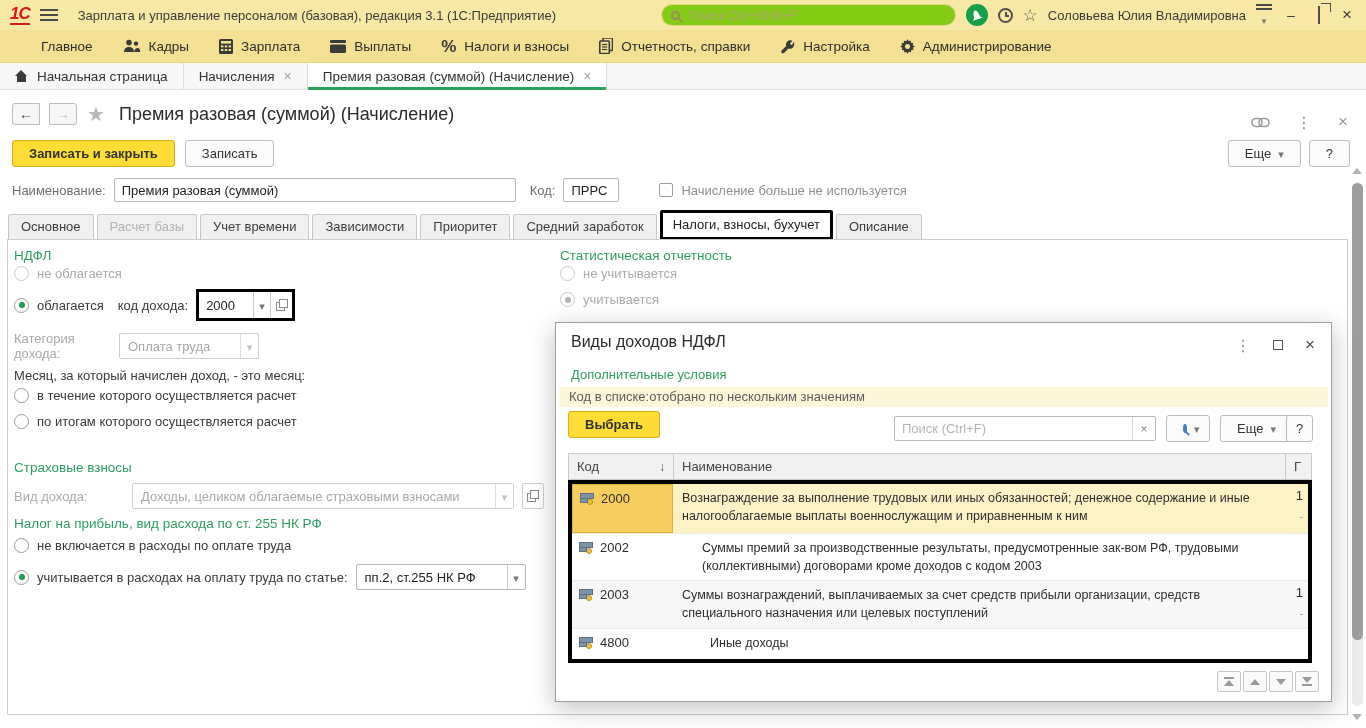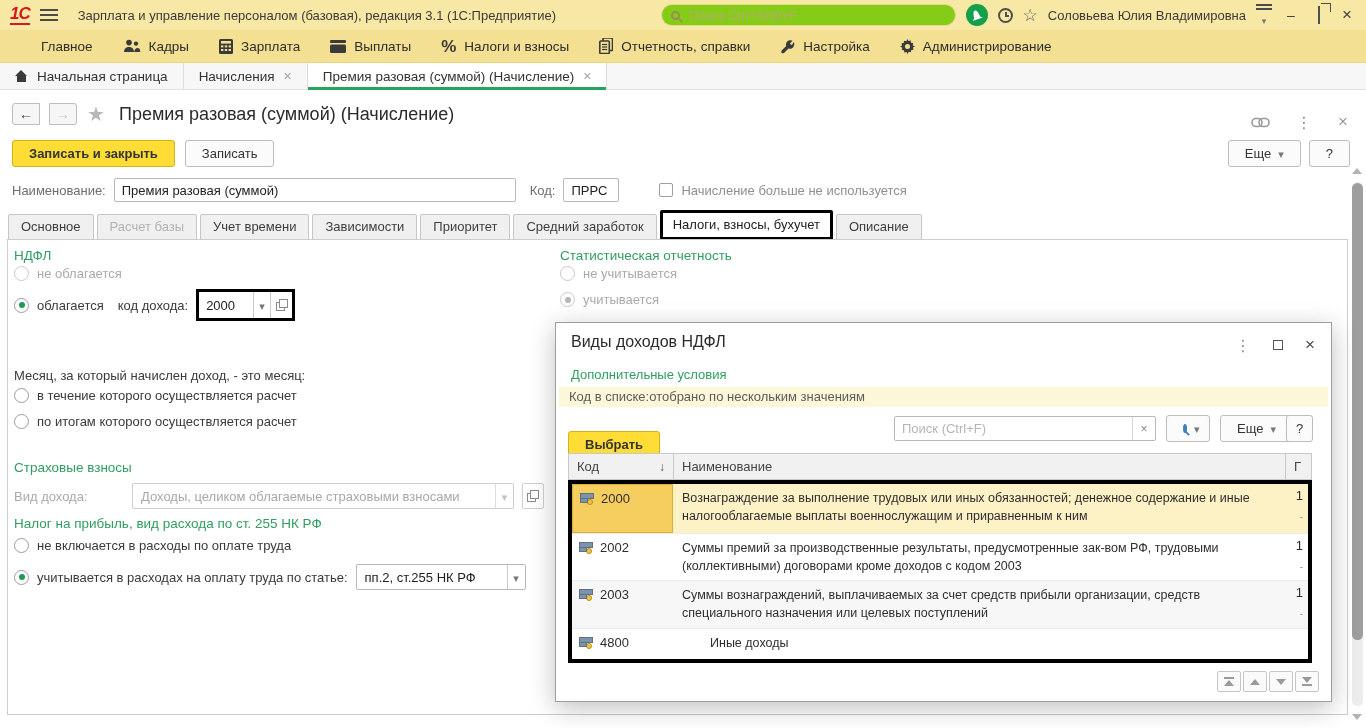--- a/index.html
+++ b/index.html
@@ -132,21 +132,21 @@
   
   .dialog { position:absolute; left:555px; top:322px; width:777px; height:380px; background:#fff;
     border:1px solid #9e9e9e; box-shadow:0 6px 24px rgba(0,0,0,0.25); z-index:30; }
   .dlg-title { position:absolute; left:15px; top:10px; font-size:16px; color:#2b2b2b; }
   .dlg-icons { position:absolute; right:16px; top:12px; display:flex; gap:22px; align-items:center; }
   .i-restore2 { width:10px; height:10px; border:1.5px solid #555; }
   .g-close-dlg::before { content:'×'; font-size:17px; color:#4a4a4a; }
   .dlg-link { position:absolute; left:15px; top:44px; color:#2f9e60; cursor:pointer; }
   .dlg-filter { position:absolute; left:3px; right:3px; top:64px; height:20px; background:#fcf7d8;
     color:#5c5c5c; padding:2px 0 0 10px; }
-  .btn-select { position:absolute; left:12px; top:108px; }
+  .btn-select { position:absolute; left:12px; top:88px; }
   .dlg-search { position:absolute; left:338px; top:93px; width:262px; height:25px; border:1px solid #b8b8b8;
     border-radius:2px; display:flex; align-items:stretch; }
   .dlg-search input { flex:1; border:none; outline:none; padding:0 7px; font-size:13px; font-family:inherit; color:#ef4444; }
   .dlg-search input::placeholder { color:#b5b5b5; }
   .dlg-search .clr { width:23px; border-left:1px solid #d6d6d6; display:flex; align-items:center;
     justify-content:center; color:#8a8a8a; cursor:pointer; font-size:12px; }
   .btn-lens { position:absolute; left:610px; top:92px; width:44px; height:27px; }
   .i-lens2 { width:9px; height:9px; border:2px solid #3f7fbf; border-radius:50%; position:relative; }
   .i-lens2::after { content:''; position:absolute; width:6px; height:2px; background:#3f7fbf;
     transform:rotate(45deg); right:-5px; bottom:-3px; }
@@ -170,21 +170,21 @@
   .itm-ico { position:relative; width:14px; height:12px; margin-top:2px; flex:none; }
   .itm-ico::before { content:''; position:absolute; top:0; left:0; width:12px; height:4px;
     background:#7c93a8; border:1px solid #5a7186; }
   .itm-ico::after { content:''; position:absolute; top:5px; left:0; width:6px; height:3px;
     background:#7c93a8; border:1px solid #5a7186; }
   .itm-ico i { position:absolute; right:1px; bottom:0; width:6px; height:6px; border-radius:50%;
     background:#f0c63a; border:1px solid #b98f1e; }
   .namecell { padding:5px 9px; font-size:12.5px; line-height:1.45; color:#2e2e2e; }
   .extracell { padding:4px 5px 0 0; text-align:right; color:#2e2e2e; }
   .extracell .e2 { color:#9a9a9a; font-size:10px; line-height:1.2; margin-top:8px; }
-  .r1 { min-height:50px; } .r2 { min-height:45px; } .r3 { min-height:45px; } .r4 { min-height:33px;gap:28px; }
+  .r1 { min-height:50px; } .r2 { min-height:45px;gap:20px; } .r3 { min-height:45px; } .r4 { min-height:33px;gap:28px; }
   .dlg-nav { position:absolute; right:12px; top:348px; display:flex; gap:2px; }
   .nbtn { width:24px; height:21px; border:1px solid #c6c6c6; background:#fafafa; border-radius:2px;
     display:flex; flex-direction:column; align-items:center; justify-content:center; cursor:pointer; gap:1px; }
   .tri { width:0; height:0; border-left:5px solid transparent; border-right:5px solid transparent; }
   .tri.up { border-bottom:6px solid #9a9a9a; }
   .tri.down { border-top:6px solid #9a9a9a; }
   .nbar { width:10px; height:2px; background:#9a9a9a; }
 
   
   .vsb-up { position:absolute; right:4px; top:78px; width:0; height:0; border-left:5px solid transparent;
@@ -395,20 +395,29 @@
         <span class="fld">2000</span>
         <span class="ddcell">
             <span class="g-dd"></span>
           </span>
         <span class="opencell">
             <span class="i-open"></span>
           </span>
       </span>
     </div>
 
+    <div class="frow" style="left:6px;top:92px;height:28px">
+      <span class="rlabel dis" style="width:97px">Категория дохода:</span>
+      <span class="combo dis" style="width:140px">
+        <span class="cval">Оплата труда</span>
+        <span class="carr">
+            <span class="g-dd"></span>
+          </span>
+      </span>
+    </div>
 
     <span class="rlabel" style="position:absolute;left:6px;top:128px">Месяц, за который начислен доход, - это месяц:</span>
 
     <div class="frow" style="left:6px;top:148px">
       <span class="radio"></span>
       <span class="rlabel">в течение которого осуществляется расчет</span>
     </div>
     <div class="frow" style="left:6px;top:174px">
       <span class="radio"></span>
       <span class="rlabel">по итогам которого осуществляется расчет</span>

